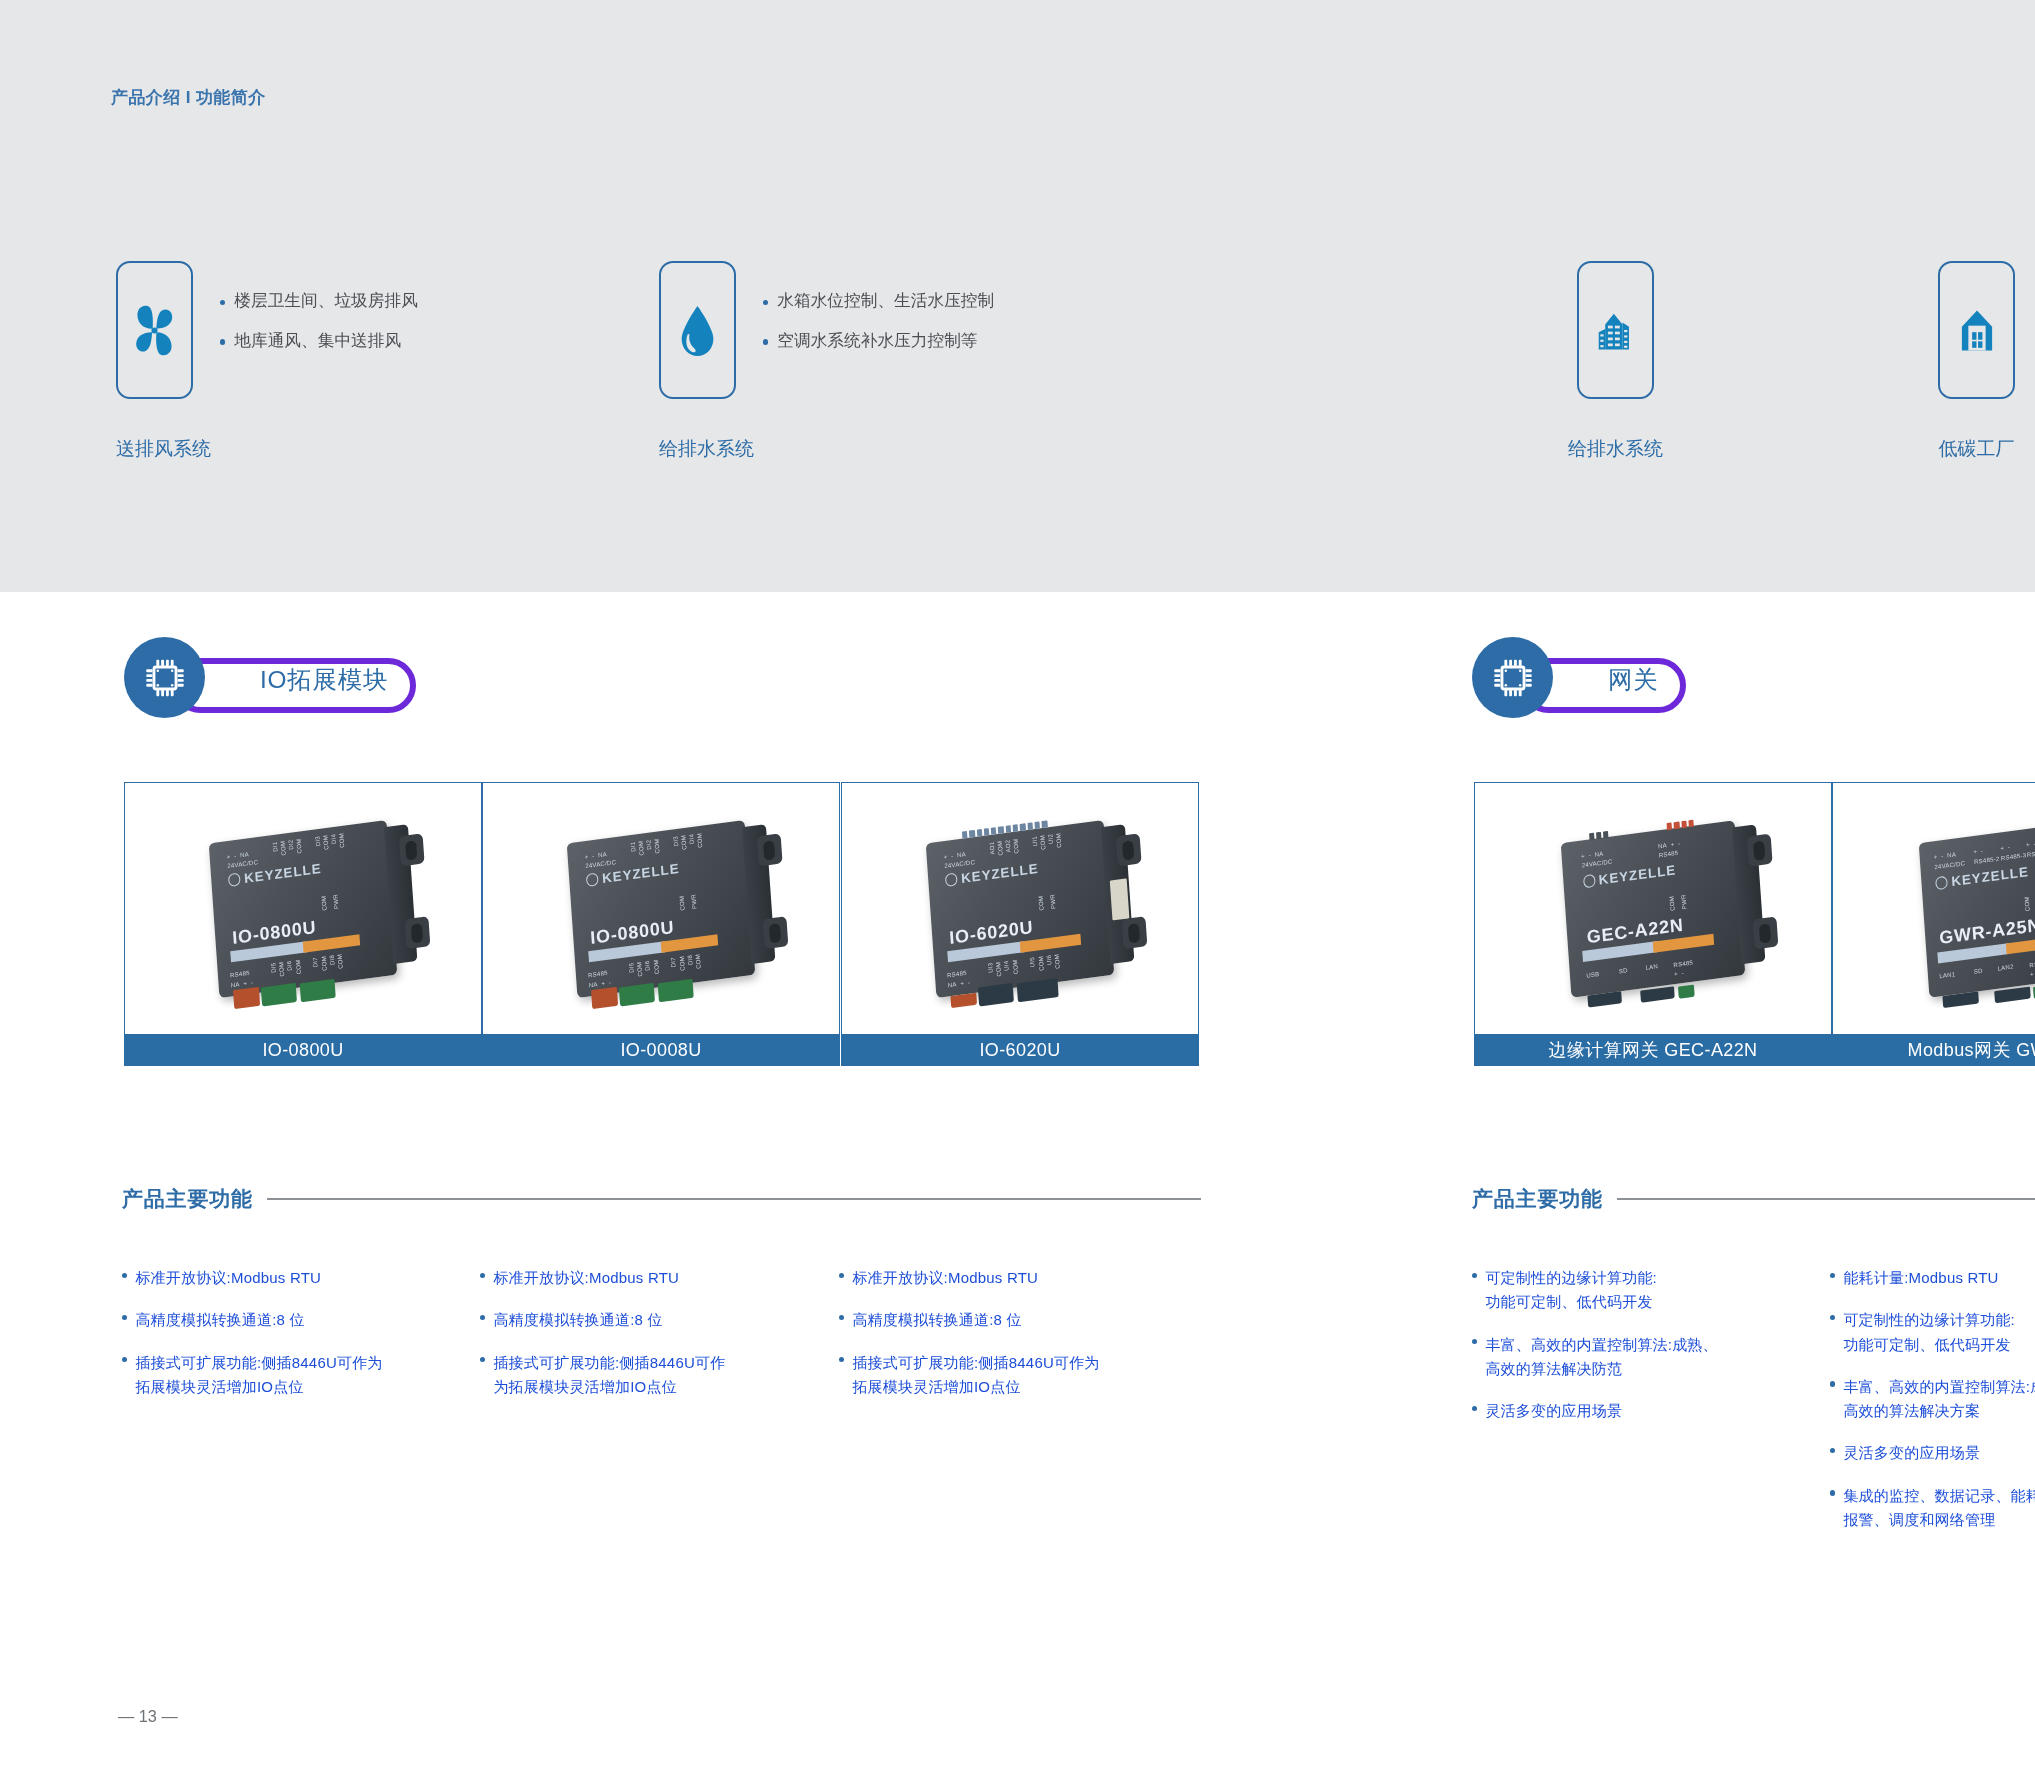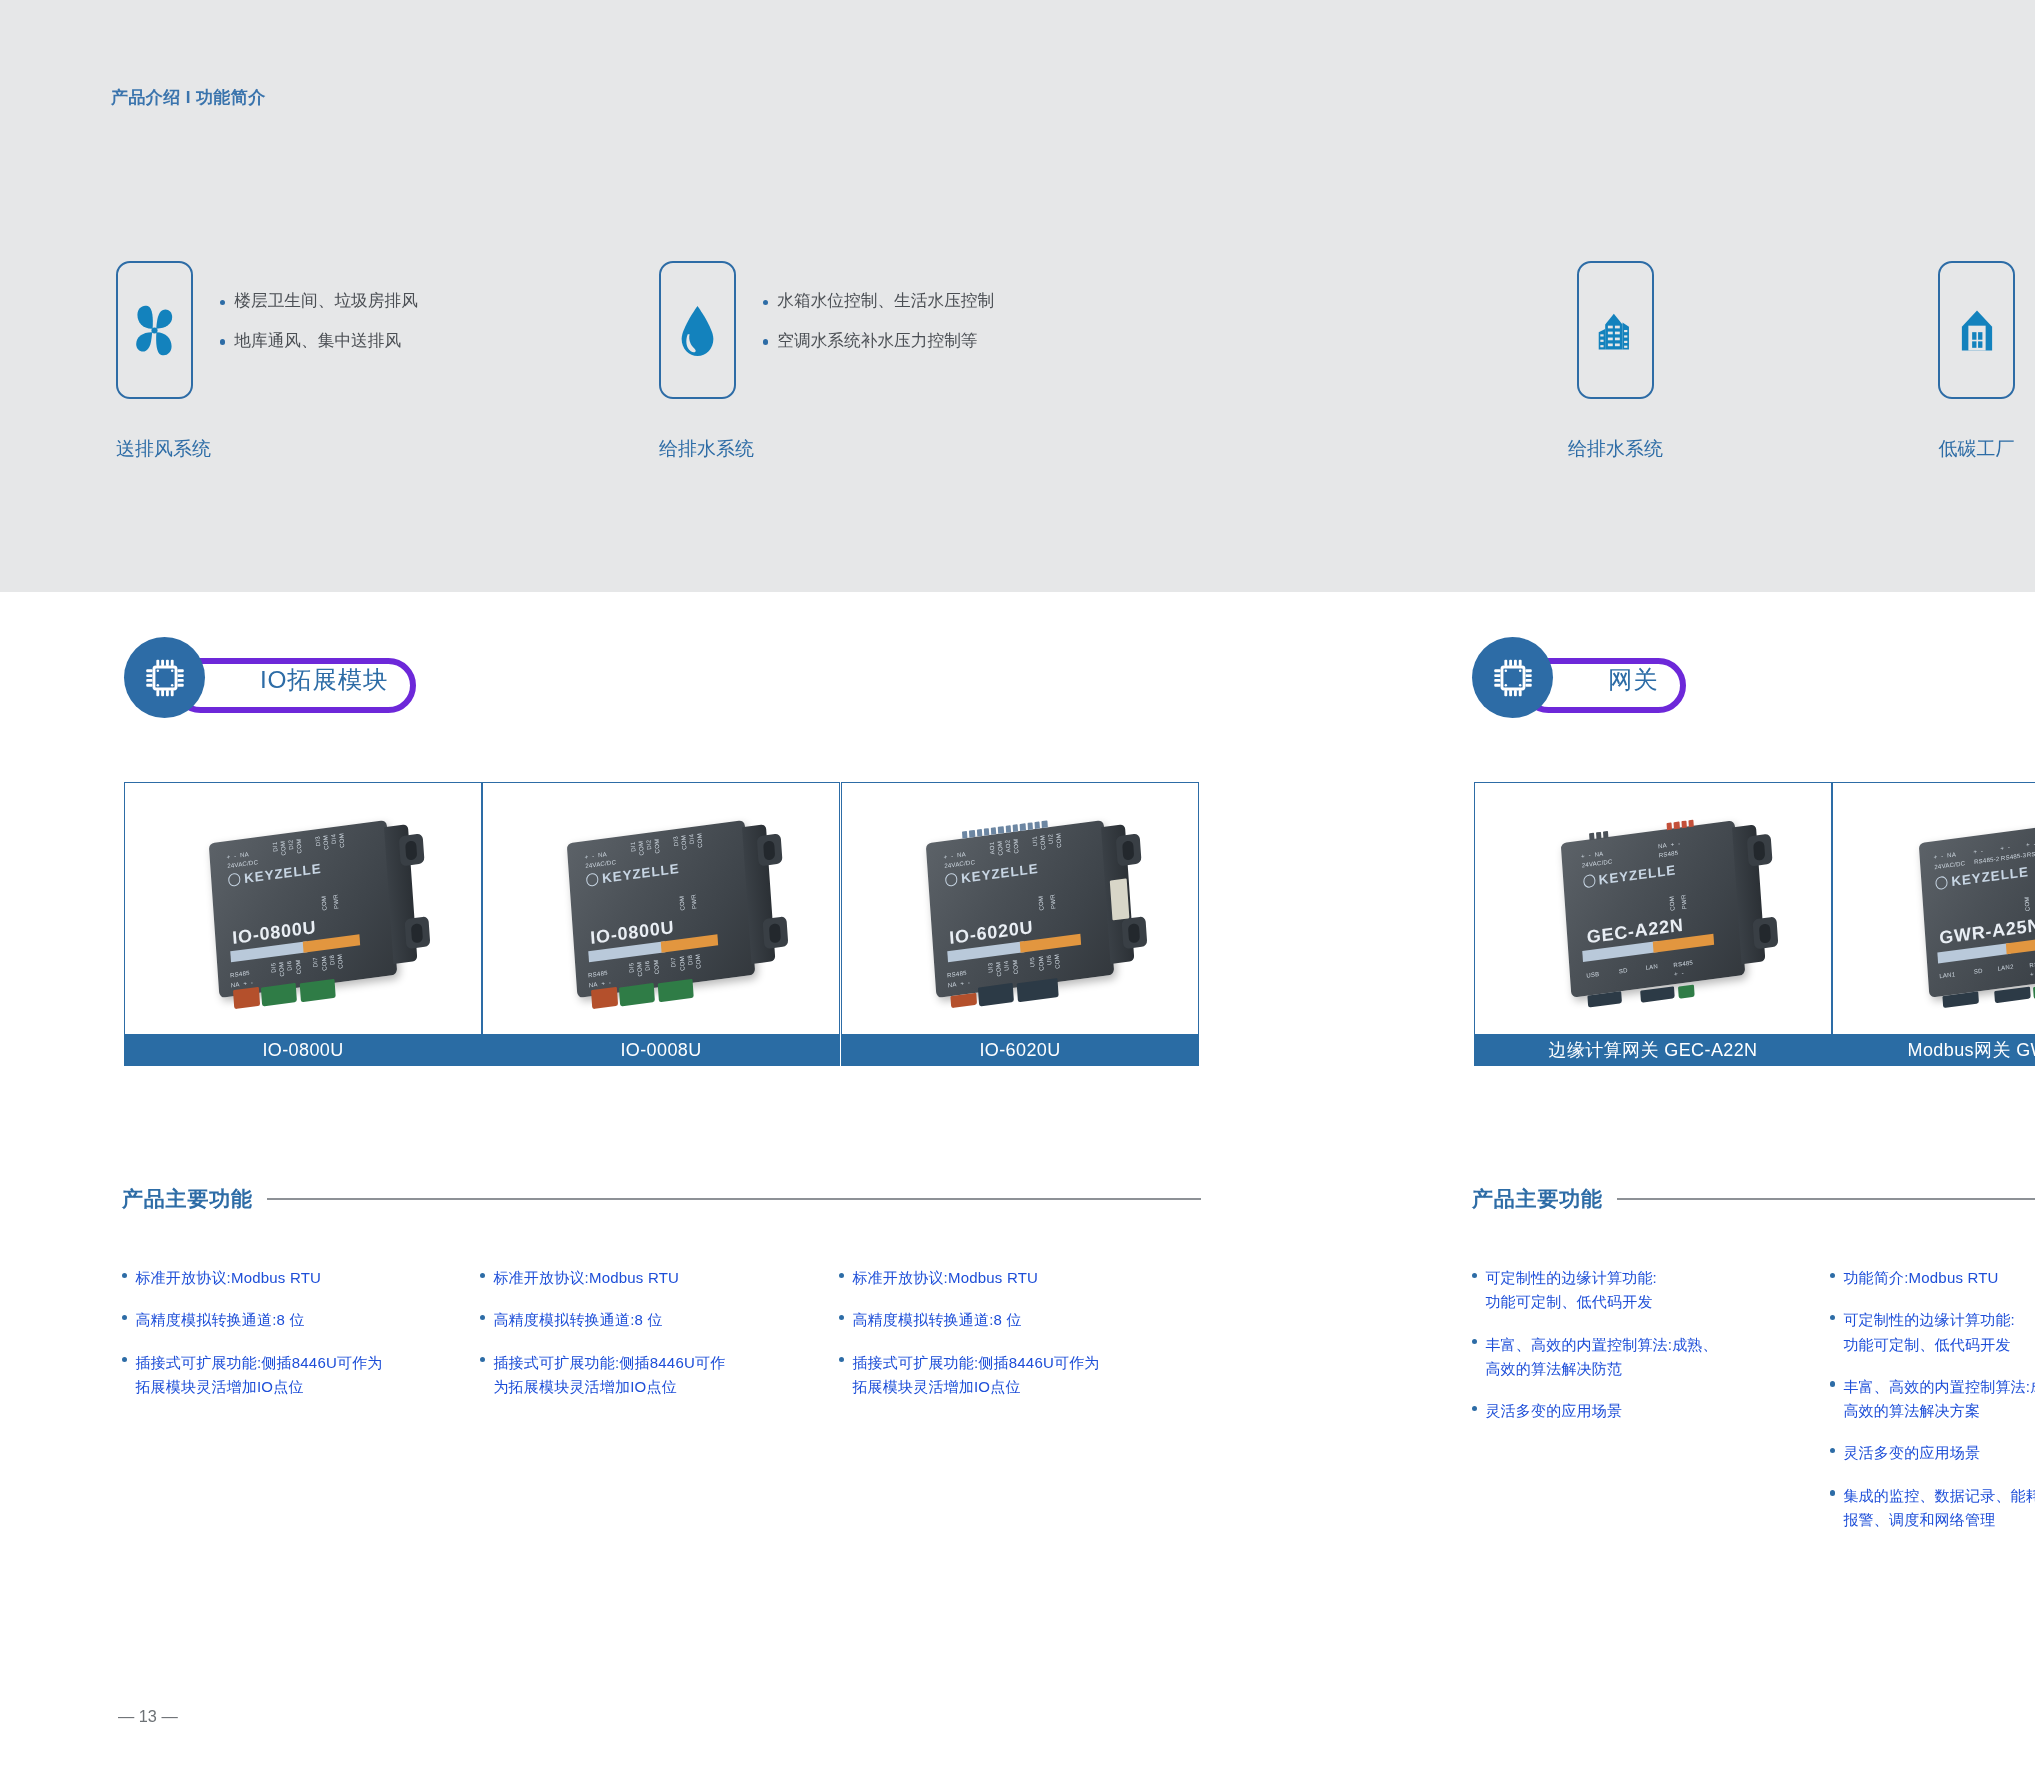--- a/index.html
+++ b/index.html
@@ -648,21 +648,21 @@
       </div>
     <div class="li">
         <span class="dot"></span>
         <span class="tx"><span>灵活多变的应用场景</span></span>
       </div>
   </div>
 
   <div class="feat-col" style="left:1830px; top:1266px; width:342px;">
     <div class="li">
         <span class="dot"></span>
-        <span class="tx"><span>功能简介:Modbus RTU</span></span>
+        <span class="tx"><span>能耗计量:Modbus RTU</span></span>
       </div>
     <div class="li">
         <span class="dot"></span>
         <span class="tx"><span>可定制性的边缘计算功能:</span><span class="l2">功能可定制、低代码开发</span></span>
       </div>
     <div class="li">
         <span class="dot"></span>
         <span class="tx"><span>丰富、高效的内置控制算法:成熟、</span><span class="l2">高效的算法解决方案</span></span>
       </div>
     <div class="li">

